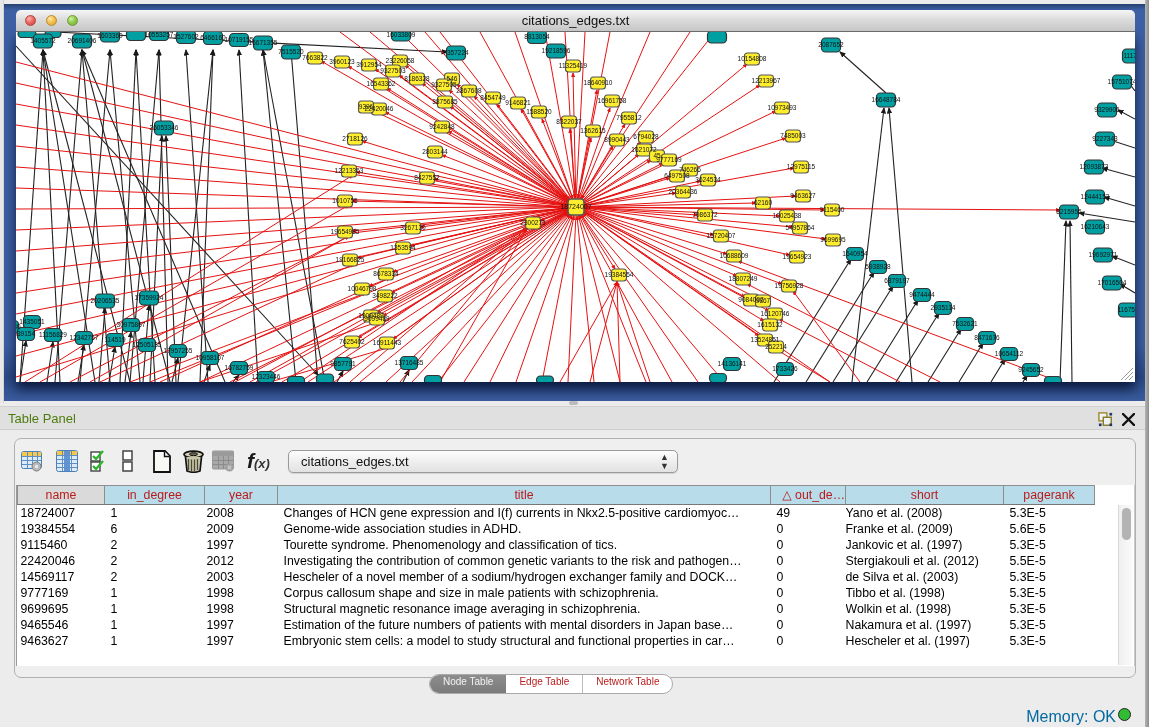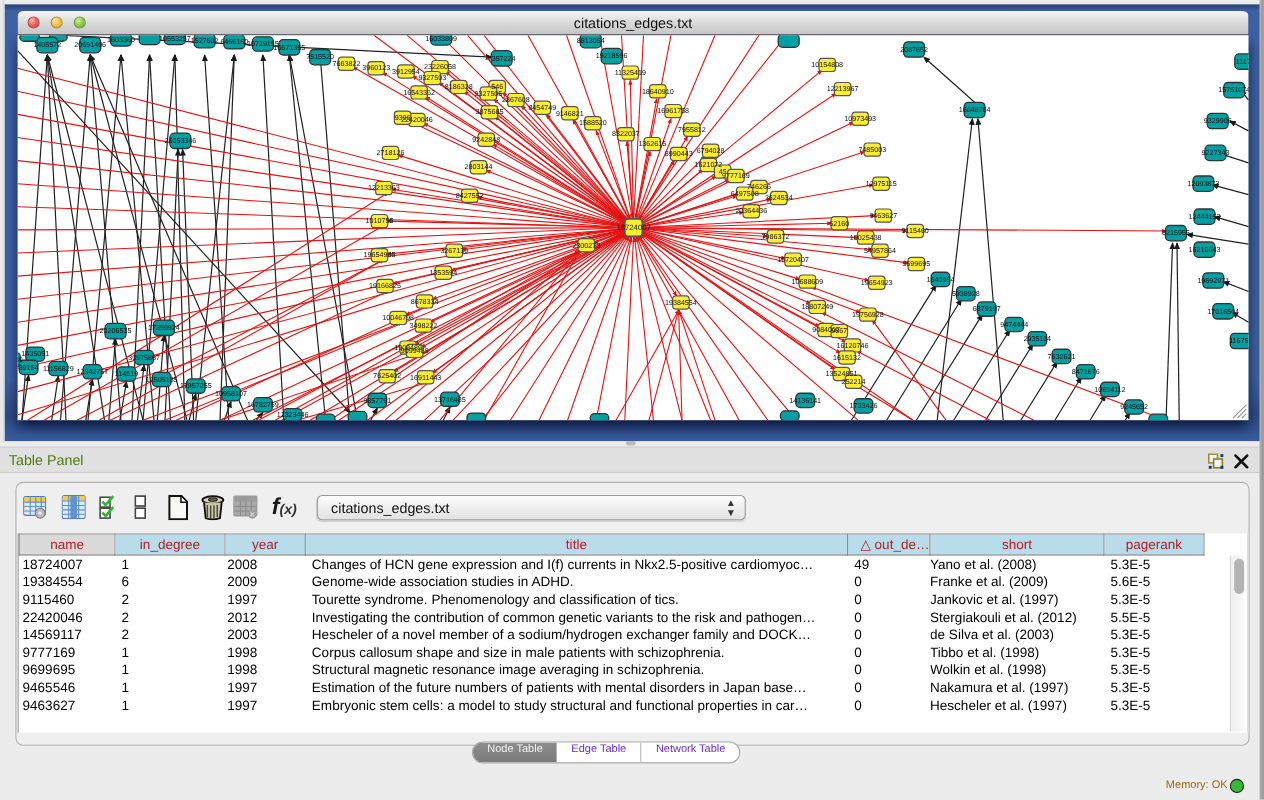--- a/index.html
+++ b/index.html
@@ -42,24 +42,24 @@
 td.c0{padding-left:3px}
 td.c2{padding-left:2px}
 .c0{width:87px}.c1{width:100px}.c2{width:73px}.c3{width:493px}.c4{width:75px}
 .c5{width:158px}.c6{width:91px}
 #vsb{position:absolute;right:1px;top:20px;width:15px;height:160px;
  background:linear-gradient(90deg,#efefef,#fbfbfb);border-left:1px solid #d8d8d8}
 #vsb .th{position:absolute;left:3px;top:3px;width:9px;height:32px;border-radius:5px;background:#b3b3b3}
 
 #tabs{position:absolute;left:429px;top:674px;height:20px;display:flex;font-size:10px;
  border:1px solid #a9a9a9;border-radius:10px;overflow:hidden;background:#fff}
-#tabs div{padding:1px 13px 0;color:#6d28d9}
+#tabs div{padding:1px 13px 0;color:#b91c1c}
 #tabs .sel{background:linear-gradient(180deg,#8d8d8d,#7b7b7b);color:#f3f3f3}
 #tabs .sep{width:1px;padding:0;background:#bbb}
-#status{position:absolute;right:33px;top:708px;font-size:10px;color:#a16207}
+#status{position:absolute;right:33px;top:708px;font-size:16px;color:#0369a1}
 #led{position:absolute;right:18px;top:708px;width:13px;height:13px;border-radius:50%;
  background:#33bb33;border:1.5px solid #222}
 </style></head><body>
 <div id="page">
  <div id="winframe">
   <div id="canvas"><svg id="graph" width="1119" height="350" viewBox="16 32 1119 350">
 <defs>
 <marker id="ar" markerWidth="6" markerHeight="5" refX="4" refY="2" orient="auto" markerUnits="userSpaceOnUse">
               <path d="M0,0 L5,2 L0,4 z" fill="#e51212"></path>
             </marker>

